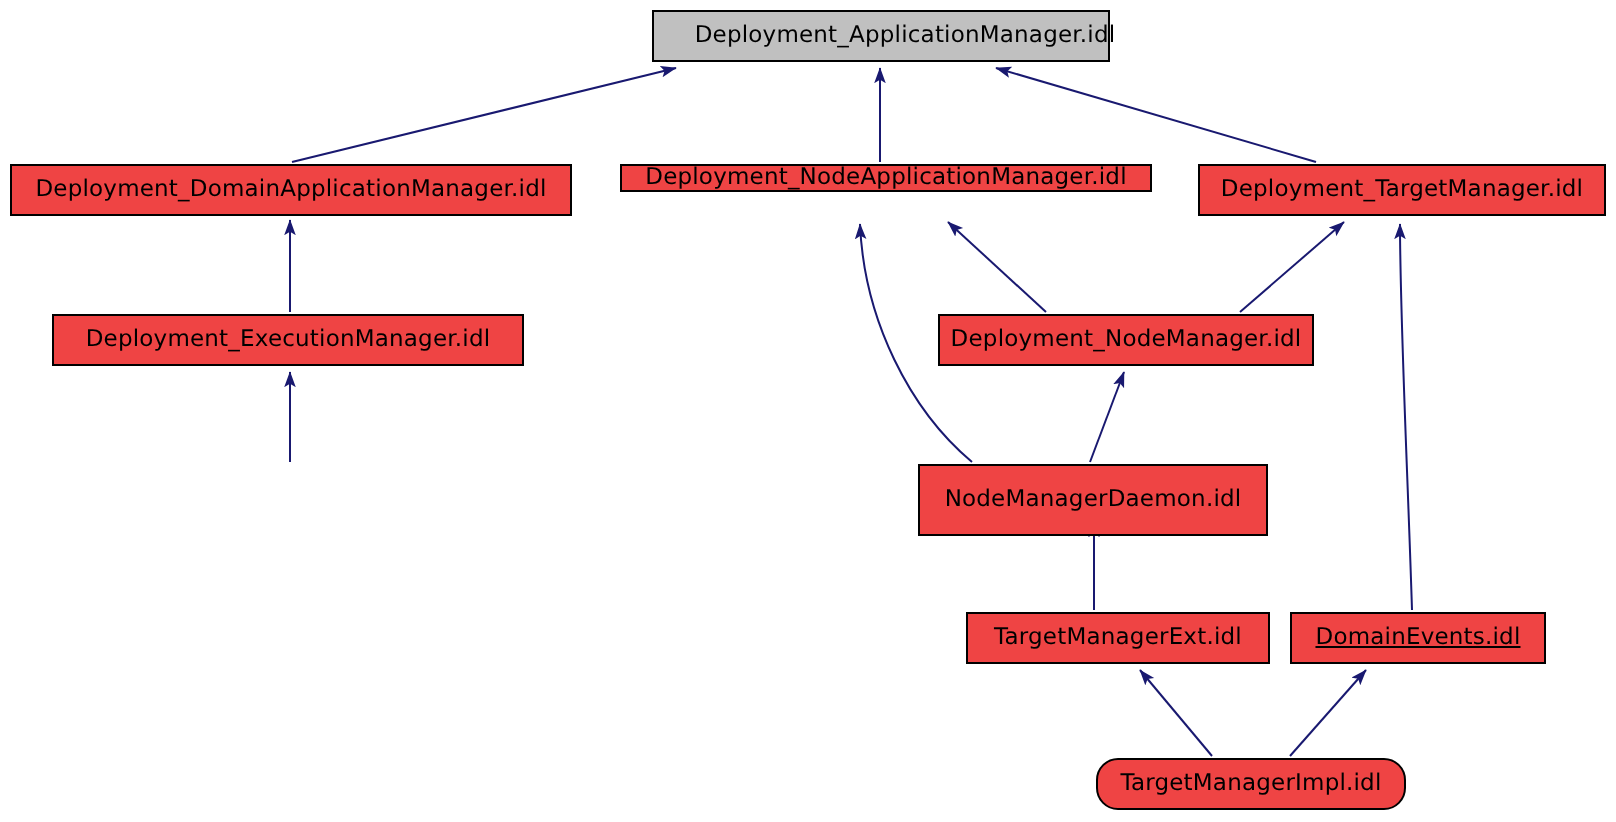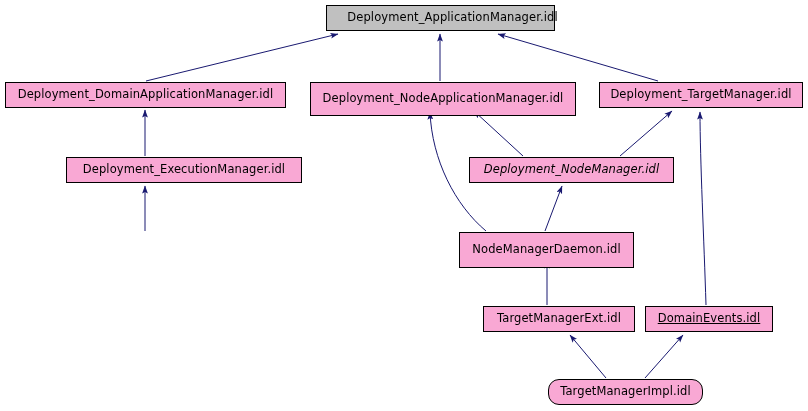--- a/index.html
+++ b/index.html
@@ -20,21 +20,21 @@
     left: 0;
     top: 0;
     width: 808px;
     height: 411px;
     pointer-events: none;
   }
   .node {
     position: absolute;
     box-sizing: border-box;
     border: 1px solid #000000;
-    background: #f9a8d4;
+    background: #ef4444;
     color: #000000;
     font-size: 11.5px;
     line-height: 1;
     display: flex;
     align-items: center;
     justify-content: center;
     white-space: nowrap;
     letter-spacing: 0.1px;
     z-index: 2;
   }
@@ -89,33 +89,33 @@
   </svg>
 
   <div class="node highlight" style="left:326px; top:5px; width:229px; height:26px;padding-left:24px;">
     <span class="node-label">Deployment_ApplicationManager.idl</span>
   </div>
 
   <div class="node" style="left:5px; top:82px; width:281px; height:26px;">
     <span class="node-label">Deployment_DomainApplicationManager.idl</span>
   </div>
 
-  <div class="node" style="left:310px; top:82px; width:266px; height:34px;">
+  <div class="node" style="left:310px; top:82px; width:266px; height:14px;">
     <span class="node-label">Deployment_NodeApplicationManager.idl</span>
   </div>
 
   <div class="node" style="left:599px; top:82px; width:204px; height:26px;justify-content:center;">
     <span class="node-label">Deployment_TargetManager.idl</span>
   </div>
 
-  <div class="node" style="left:26px; top:157px; width:236px; height:26px;margin-left:40px;">
+  <div class="node" style="left:26px; top:157px; width:236px; height:26px;">
     <span class="node-label">Deployment_ExecutionManager.idl</span>
   </div>
 
-  <div class="node" style="left:469px; top:157px; width:205px; height:26px;font-style:italic;">
+  <div class="node" style="left:469px; top:157px; width:188px; height:26px;">
     <span class="node-label">Deployment_NodeManager.idl</span>
   </div>
 
 
   <div class="node" style="left:459px; top:232px; width:175px; height:36px;">
     <span class="node-label">NodeManagerDaemon.idl</span>
   </div>
 
   <div class="node" style="left:483px; top:306px; width:152px; height:26px;">
     <span class="node-label">TargetManagerExt.idl</span>

